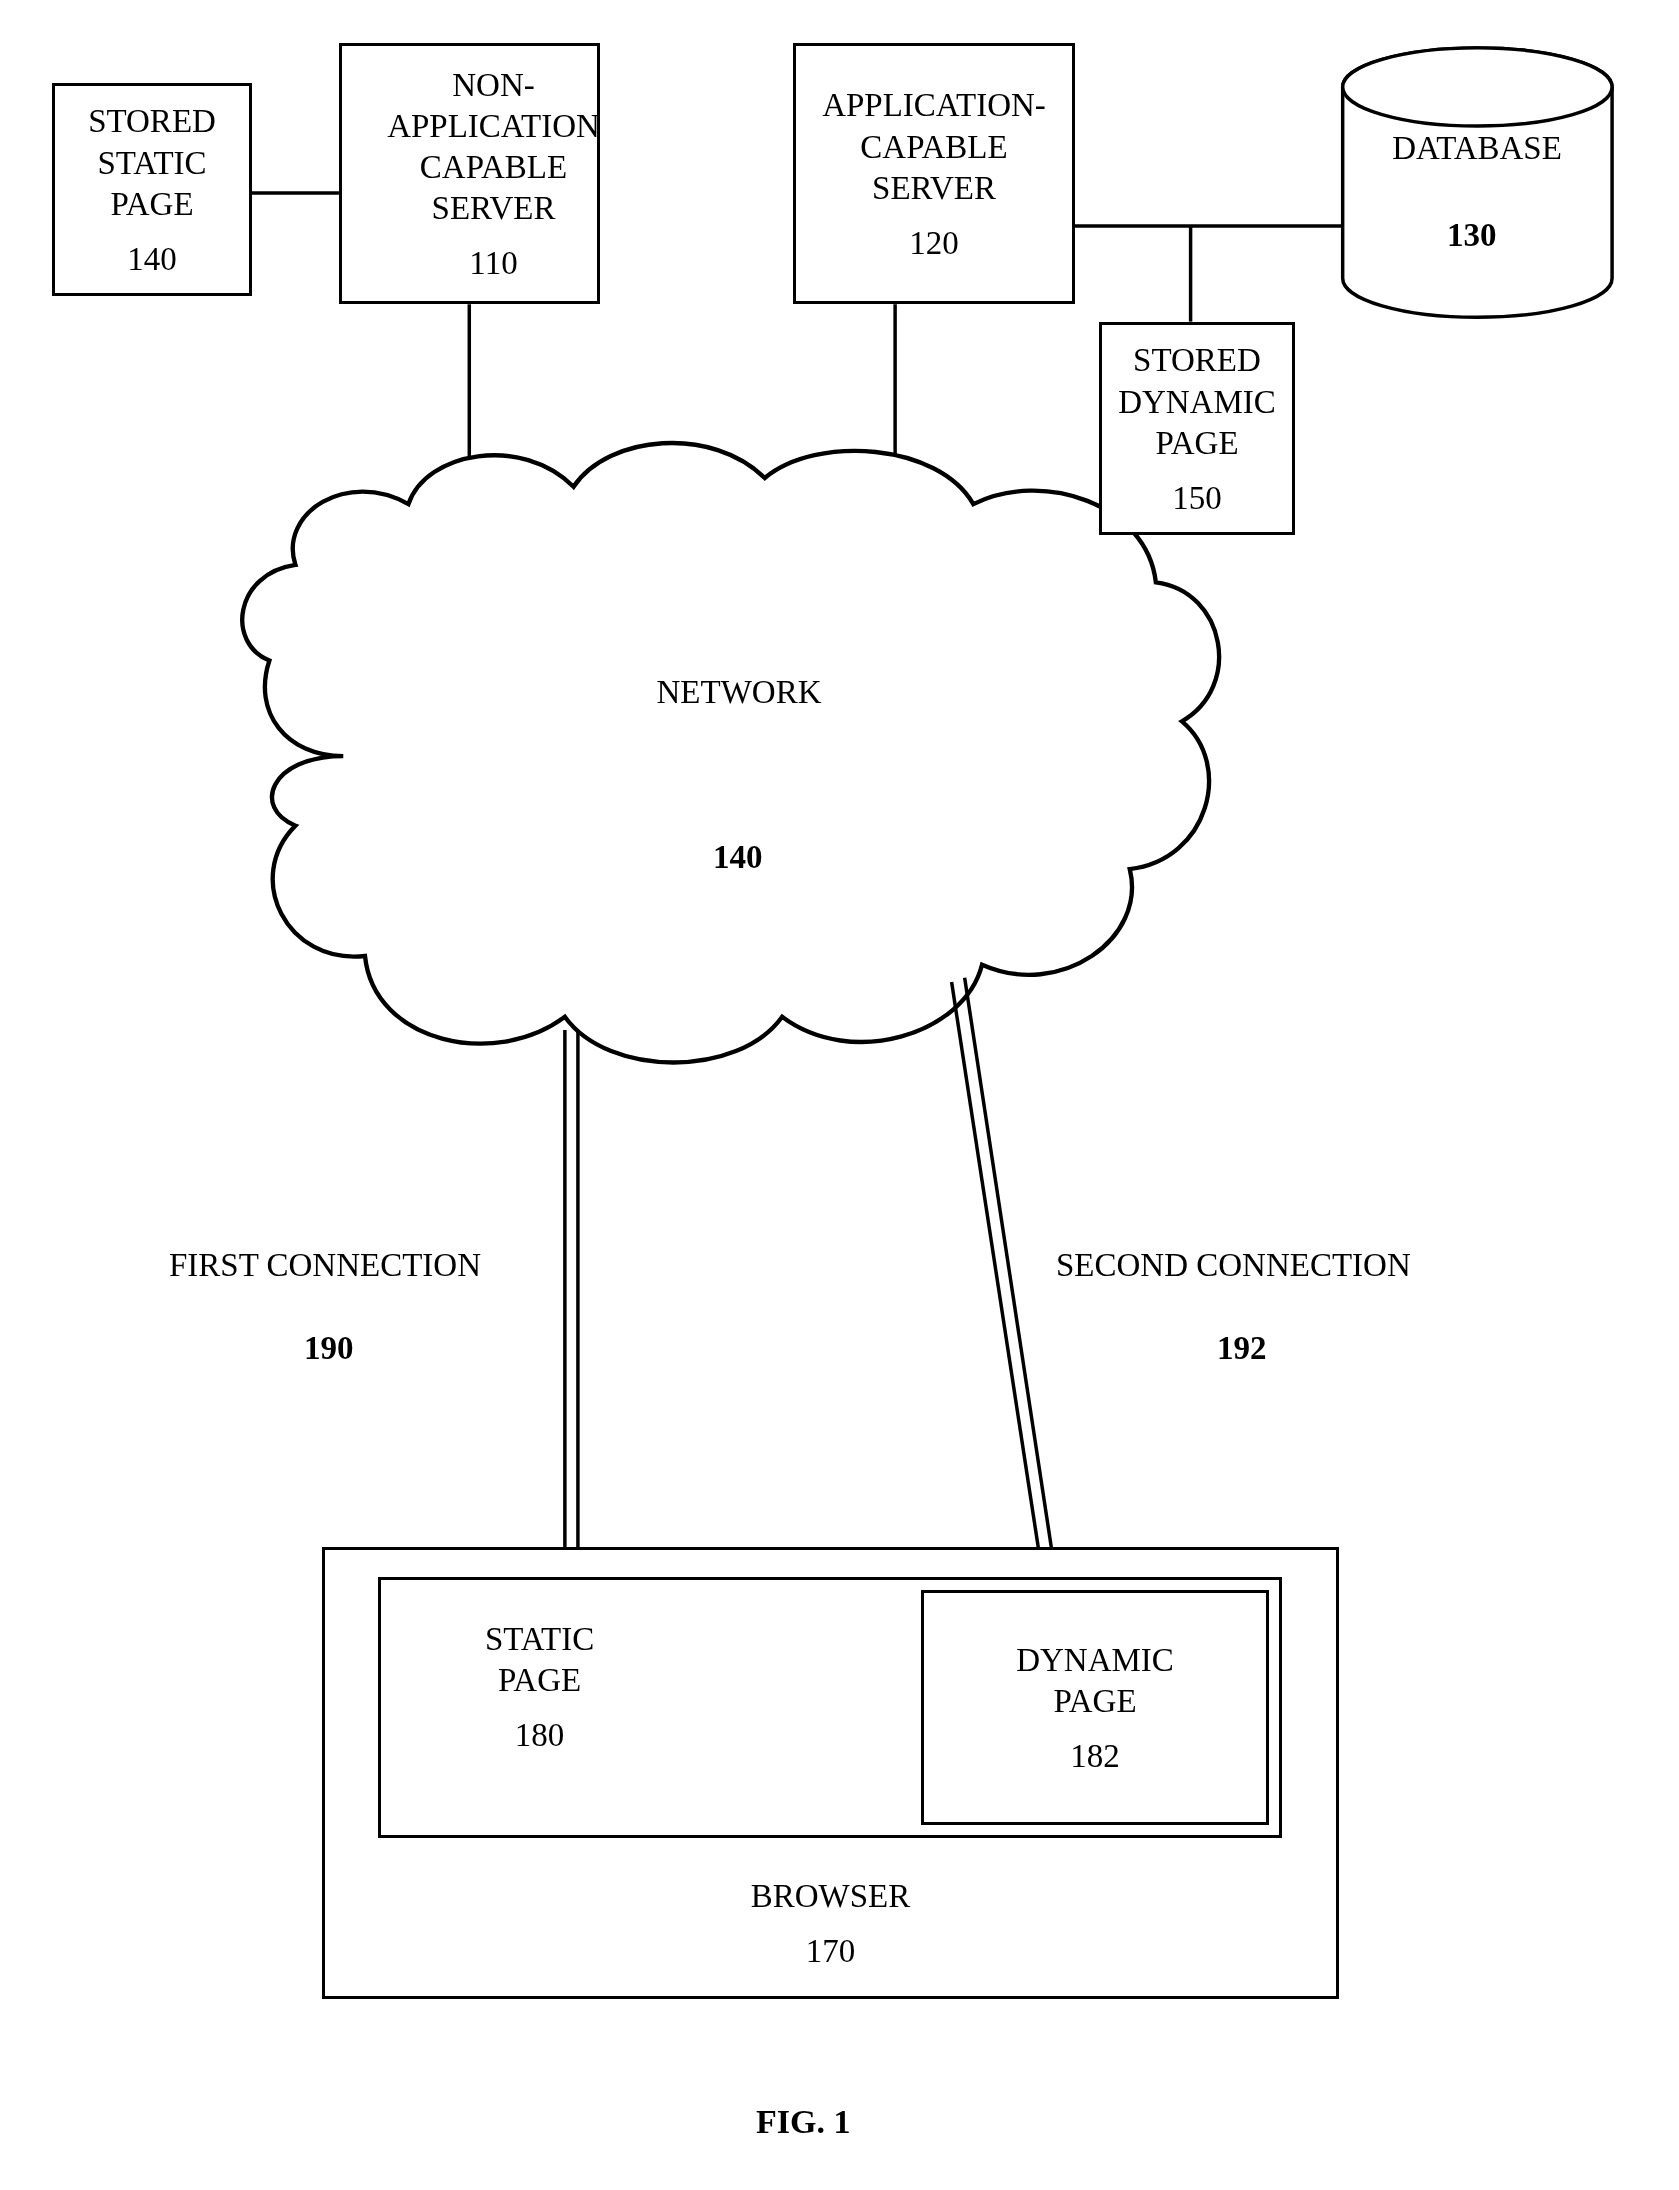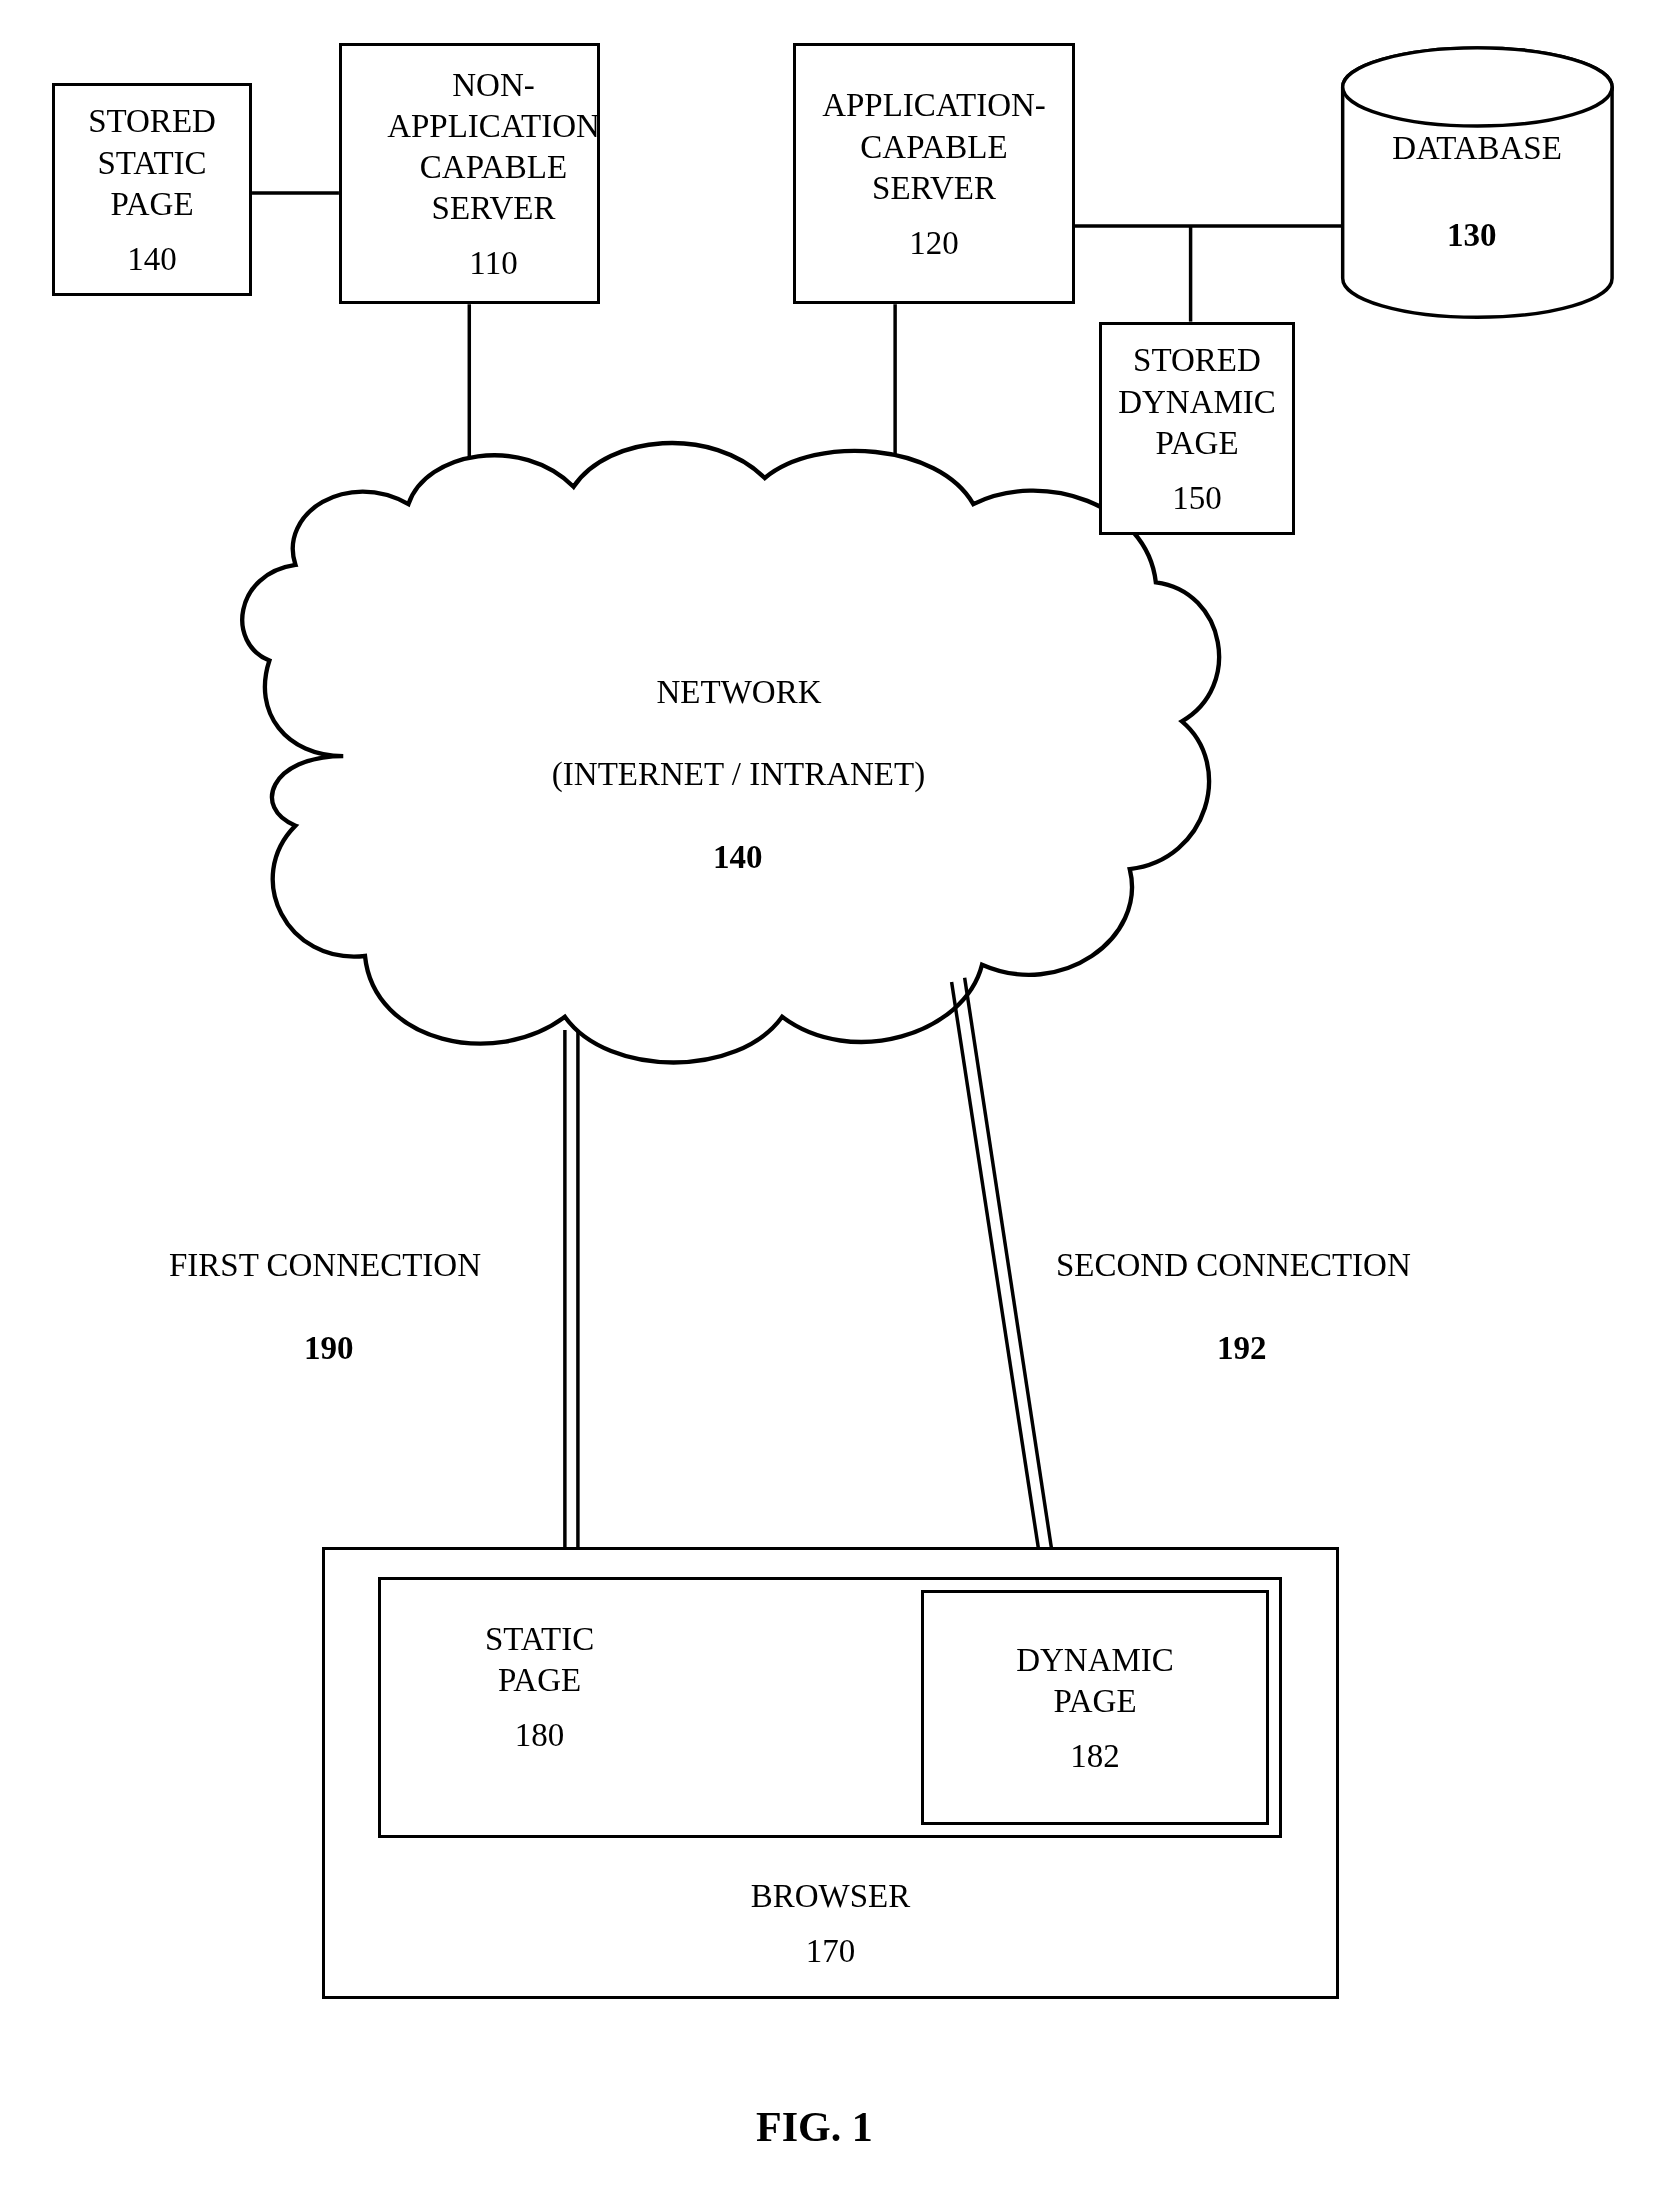--- a/index.html
+++ b/index.html
@@ -42,21 +42,21 @@
     white-space: pre-line;
   }
   .freenum {
     position: absolute;
     font-size: 33px;
     font-weight: bold;
     text-align: center;
   }
   .figcap {
     position: absolute;
-    font-size: 42px;
+    font-size: 34px;
     font-weight: bold;
   }
   svg.lines {
     position: absolute;
     left: 0; top: 0;
     width: 1679px;
     height: 2191px;
     pointer-events: none;
   }
 </style>
@@ -134,21 +134,20 @@
   <div class="freenum" style="left:1447px; top:217px;">130</div>
 
   <div class="box" style="left:1099px; top:322px; width:196px; height:213px;">
     <div class="label">STORED
 DYNAMIC
 PAGE</div>
     <div class="num">150</div>
   </div>
 
   <div class="freelabel" style="left:626px; top:674px; width:226px;">NETWORK</div>
-  <div class="freelabel" style="left:504px; top:756px; width:469px;">(INTERNET / INTRANET)</div>
   <div class="freenum" style="left:713px; top:839px;">140</div>
 
   <div class="freelabel" style="left:169px; top:1247px;">FIRST CONNECTION</div>
   <div class="freenum" style="left:304px; top:1330px;">190</div>
 
   <div class="freelabel" style="left:1056px; top:1247px;">SECOND CONNECTION</div>
   <div class="freenum" style="left:1217px; top:1330px;">192</div>
 
   <div class="box" style="left:322px; top:1547px; width:1017px; height:452px; justify-content:flex-end; padding-bottom:26px;">
     <div class="label">BROWSER</div>

